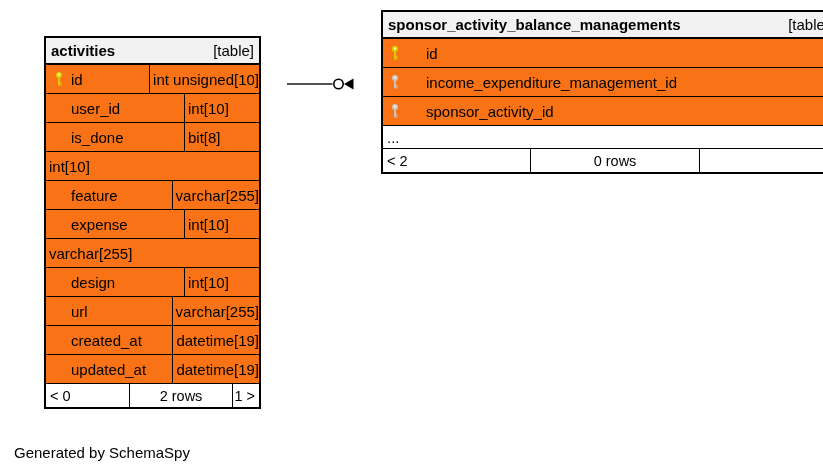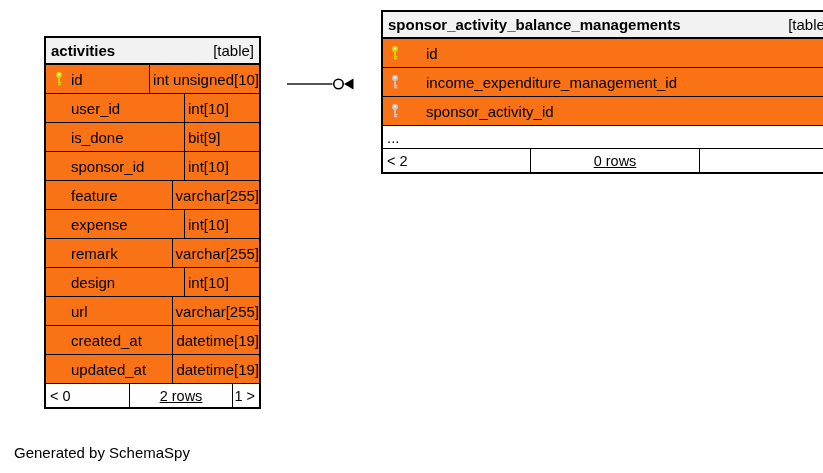--- a/index.html
+++ b/index.html
@@ -70,21 +70,21 @@
     display:flex;align-items:stretch;
     height:23px;
     font-size:14.5px;
   }
   .fcell{
     display:flex;align-items:center;
     box-sizing:border-box;
     white-space:nowrap;
   }
   .fcell.fl{padding-left:4px;border-right:1px solid #000000;justify-content:flex-start;}
-  .fcell.fc{border-right:1px solid #000000;justify-content:center;text-decoration:underline;}
+  .fcell.fc{border-right:1px solid #000000;justify-content:center;}
   .fcell.fr{flex:1;justify-content:flex-end;padding-right:4px;}
   .connector{position:absolute;overflow:visible;}
   .connector line{stroke:#1a1a1a;stroke-width:1.6;}
   .connector circle{fill:#ffffff;stroke:#000000;stroke-width:1.6;}
   .connector polygon{fill:#000000;}
   .gen-note{
     position:absolute;left:14px;top:444px;
     font-size:15px;
   }
 </style>
@@ -119,48 +119,40 @@
             <span class="keyicon"></span>
             <span>user_id</span>
           </span>
           <span class="ctype">int[10]</span>
         </div>
         <div class="trow">
           <span class="cname">
             <span class="keyicon"></span>
             <span>is_done</span>
           </span>
-          <span class="ctype">bit[9]</span>
-        </div>
-        <div class="trow">
-          <span class="cname">
-            <span class="keyicon"></span>
-            <span>sponsor_id</span>
-          </span>
+          <span class="ctype">bit[8]</span>
+        </div>
+        <div class="trow">
           <span class="ctype">int[10]</span>
         </div>
         <div class="trow">
           <span class="cname">
             <span class="keyicon"></span>
             <span>feature</span>
           </span>
           <span class="ctype">varchar[255]</span>
         </div>
         <div class="trow">
           <span class="cname">
             <span class="keyicon"></span>
             <span>expense</span>
           </span>
           <span class="ctype">int[10]</span>
         </div>
         <div class="trow">
-          <span class="cname">
-            <span class="keyicon"></span>
-            <span>remark</span>
-          </span>
           <span class="ctype">varchar[255]</span>
         </div>
         <div class="trow">
           <span class="cname">
             <span class="keyicon"></span>
             <span>design</span>
           </span>
           <span class="ctype">int[10]</span>
         </div>
         <div class="trow">

